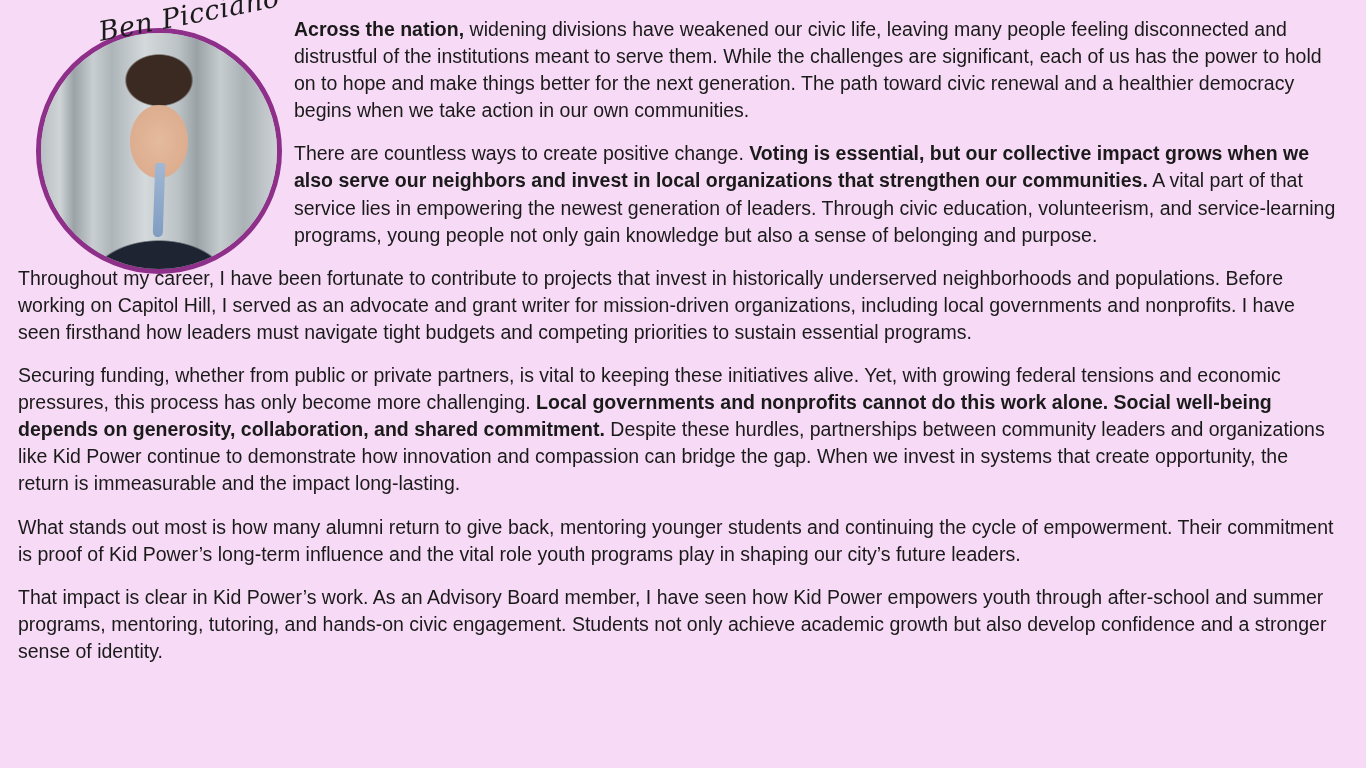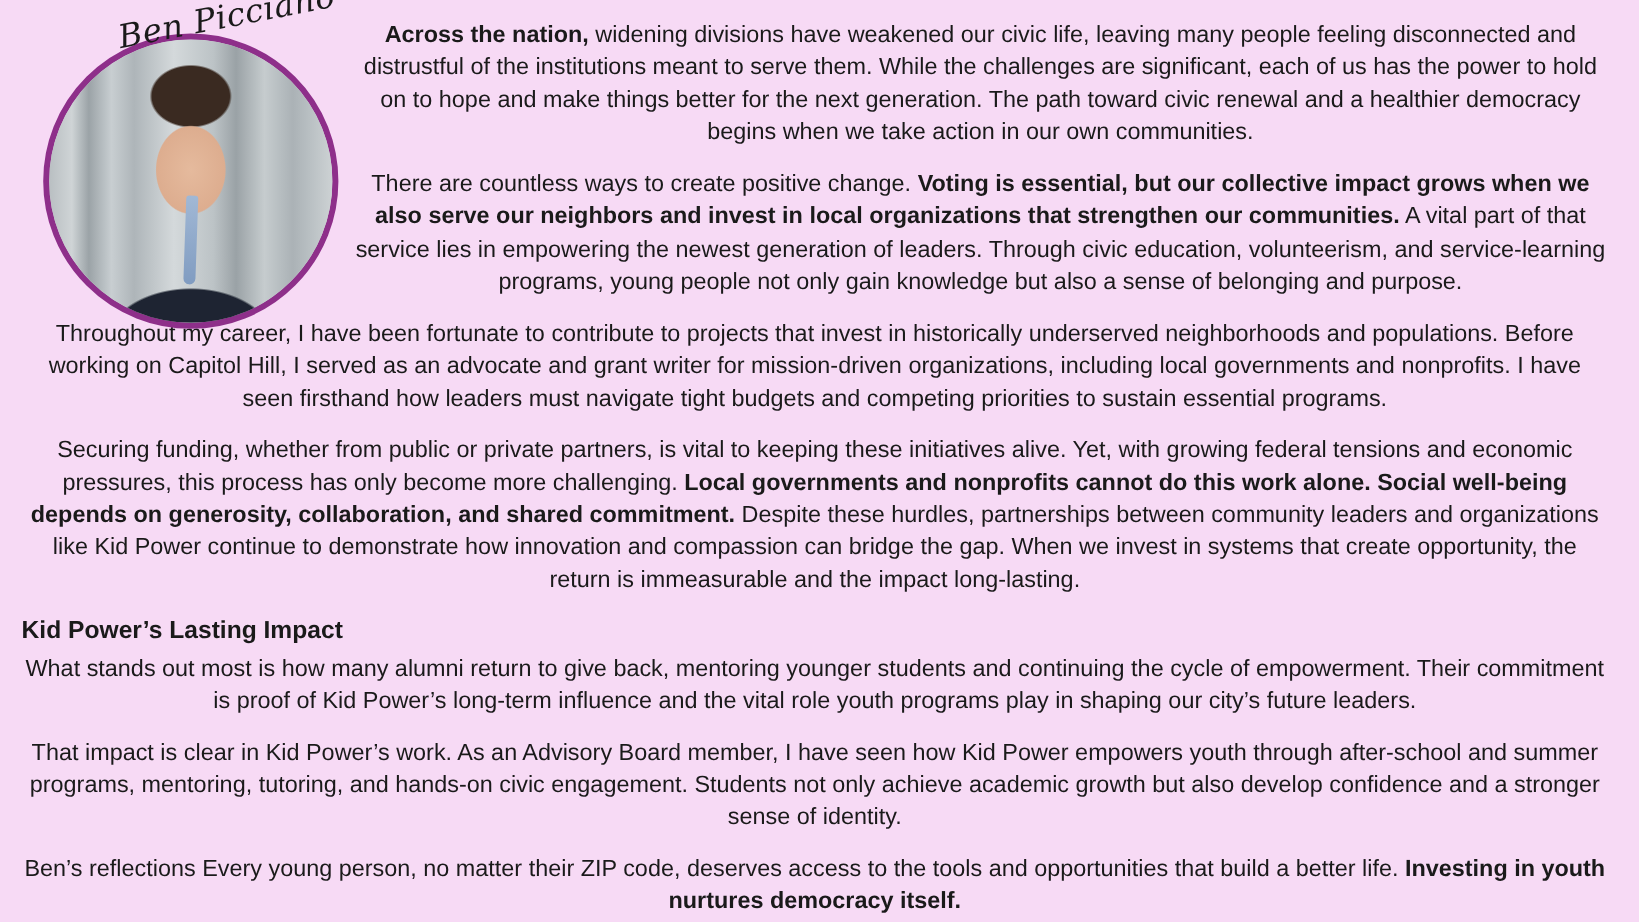--- a/index.html
+++ b/index.html
@@ -91,21 +91,20 @@
   }
   .lead-col {
     flex: 1;
     padding-left: 14px;
   }
   p {
     margin: 0 0 16px 0;
     font-size: 19.5px;
     line-height: 1.39;
     color: #1a1a1a;
-    text-align: center;
   }
   .lead-col p:first-child { margin-top: 2px; }
   b, .b { font-weight: bold; }
   .full {
     clear: both;
   }
   h2.section-heading {
     font-size: 20.5px;
     font-weight: bold;
     margin: 4px 0 6px 0;
@@ -132,21 +131,19 @@
       <p><span>There are countless ways to create positive change. </span><b>Voting is essential, but our collective impact grows when we also serve our neighbors and invest in local organizations that strengthen our communities.</b><span> A vital part of that service lies in empowering the newest generation of leaders. Through civic education, volunteerism, and service-learning programs, young people not only gain knowledge but also a sense of belonging and purpose.</span></p>
     </div>
 
   </div>
 
   <div class="full">
     <p>Throughout my career, I have been fortunate to contribute to projects that invest in historically underserved neighborhoods and populations. Before working on Capitol Hill, I served as an advocate and grant writer for mission-driven organizations, including local governments and nonprofits. I have seen firsthand how leaders must navigate tight budgets and competing priorities to sustain essential programs.</p>
 
     <p><span>Securing funding, whether from public or private partners, is vital to keeping these initiatives alive. Yet, with growing federal tensions and economic pressures, this process has only become more challenging. </span><b>Local governments and nonprofits cannot do this work alone. Social well-being depends on generosity, collaboration, and shared commitment.</b><span> Despite these hurdles, partnerships between community leaders and organizations like Kid Power continue to demonstrate how innovation and compassion can bridge the gap. When we invest in systems that create opportunity, the return is immeasurable and the impact long-lasting.</span></p>
 
-    <h2 class="section-heading">Kid Power’s Lasting Impact</h2>
 
     <p>What stands out most is how many alumni return to give back, mentoring younger students and continuing the cycle of empowerment. Their commitment is proof of Kid Power’s long-term influence and the vital role youth programs play in shaping our city’s future leaders.</p>
     <p>That impact is clear in Kid Power’s work. As an Advisory Board member, I have seen how Kid Power empowers youth through after-school and summer programs, mentoring, tutoring, and hands-on civic engagement. Students not only achieve academic growth but also develop confidence and a stronger sense of identity.</p>
 
-    <p class="tight"><span>Ben’s reflections Every young person, no matter their ZIP code, deserves access to the tools and opportunities that build a better life. </span><b>Investing in youth nurtures democracy itself.</b></p>
   </div>
 
 </div>
 
 </body></html>

